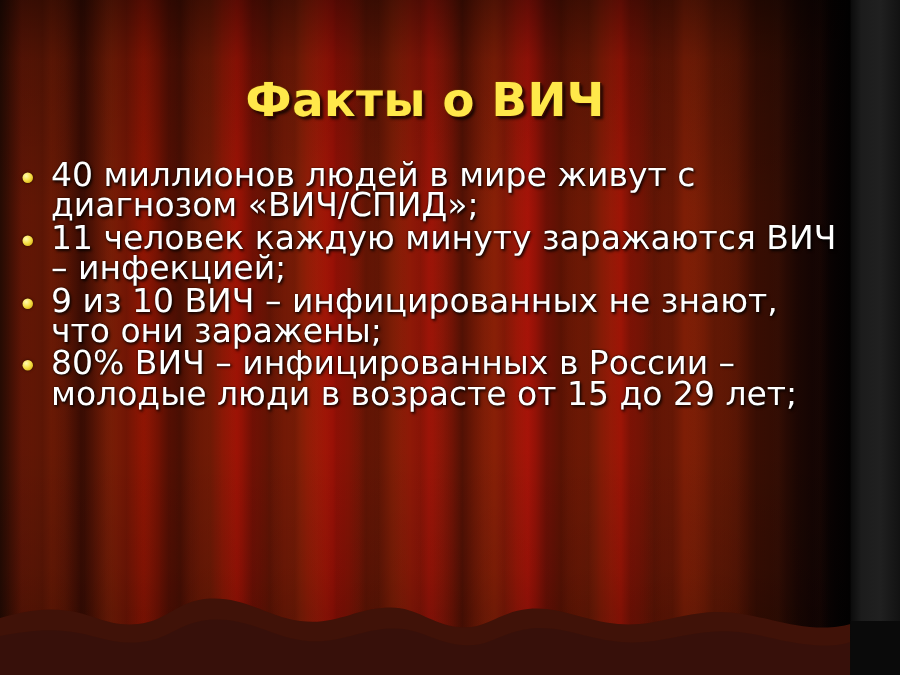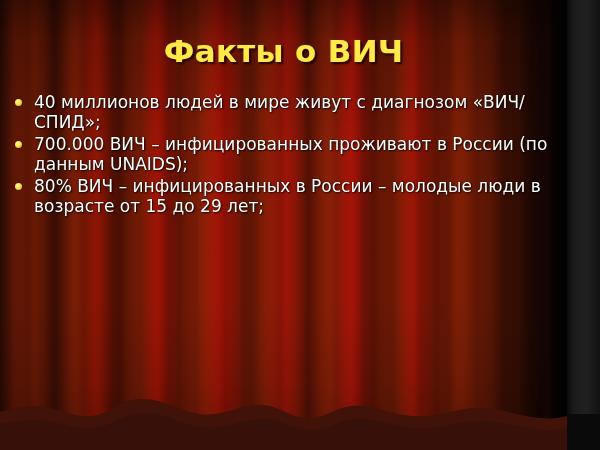--- a/index.html
+++ b/index.html
@@ -99,21 +99,21 @@
   .right-strip-foot {
     position: absolute;
     left: 567px; bottom: 0;
     width: 33px; height: 36px;
     background: #0a0a0a;
   }
 
   
   .content {
     position: absolute;
-    left: 0; top: 0;
+    left: 0; top: 16px;
     width: 567px; height: 430px;
   }
   .slide-title {
     position: absolute;
     left: 0; top: 33px;
     width: 567px;
     text-align: center;
     font-size: 31px;
     font-weight: bold;
     color: #ffe84a;
@@ -131,21 +131,21 @@
     width: 552px;
     margin: 0;
     padding: 0;
     list-style: none;
   }
   .bullet-item {
     position: relative;
     padding-left: 26px;
     margin-bottom: 1px;
     color: #ffffff;
-    font-size: 17px;
+    font-size: 22px;
     line-height: 20.4px;
     text-shadow: 1px 1px 2px rgba(0,0,0,.85), 0 0 1px rgba(0,0,0,.9);
   }
   .bullet-dot {
     position: absolute;
     left: 7px;
     top: 7px;
     width: 7px;
     height: 7px;
     border-radius: 50%;
@@ -201,21 +201,25 @@
 
     <div class="slide-title">Факты о ВИЧ</div>
 
     <ul class="bullet-list">
       <li class="bullet-item">
         <span class="bullet-dot"></span>
         <span class="bullet-text">40 миллионов людей в мире живут с диагнозом «ВИЧ/СПИД»;</span>
       </li>
       <li class="bullet-item">
         <span class="bullet-dot"></span>
-        <span class="bullet-text">700.000 ВИЧ – инфицированных проживают в России (по данным UNAIDS);</span>
+        <span class="bullet-text">11 человек каждую минуту заражаются ВИЧ – инфекцией;</span>
+      </li>
+      <li class="bullet-item">
+        <span class="bullet-dot"></span>
+        <span class="bullet-text">9 из 10 ВИЧ – инфицированных не знают, что они заражены;</span>
       </li>
       <li class="bullet-item">
         <span class="bullet-dot"></span>
         <span class="bullet-text">80% ВИЧ – инфицированных в России – молодые люди в возрасте от 15 до 29 лет;</span>
       </li>
     </ul>
 
   </div>
 </div>
 

